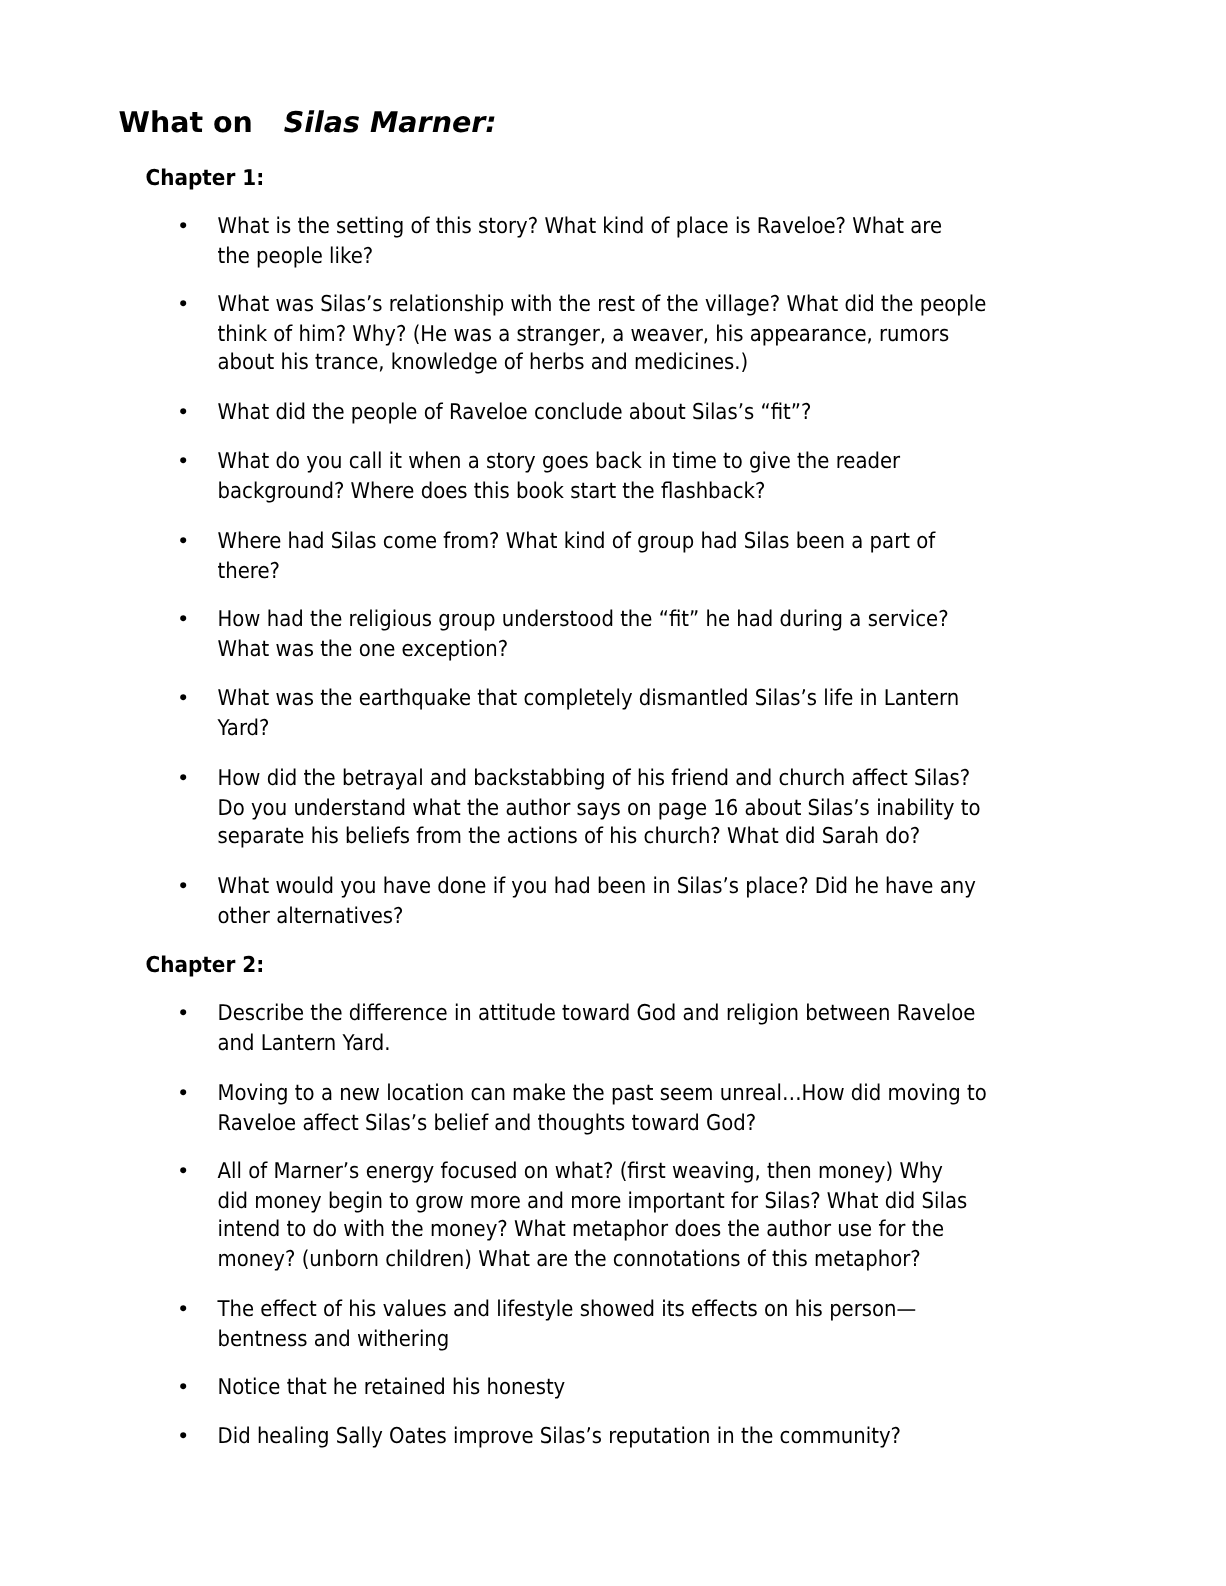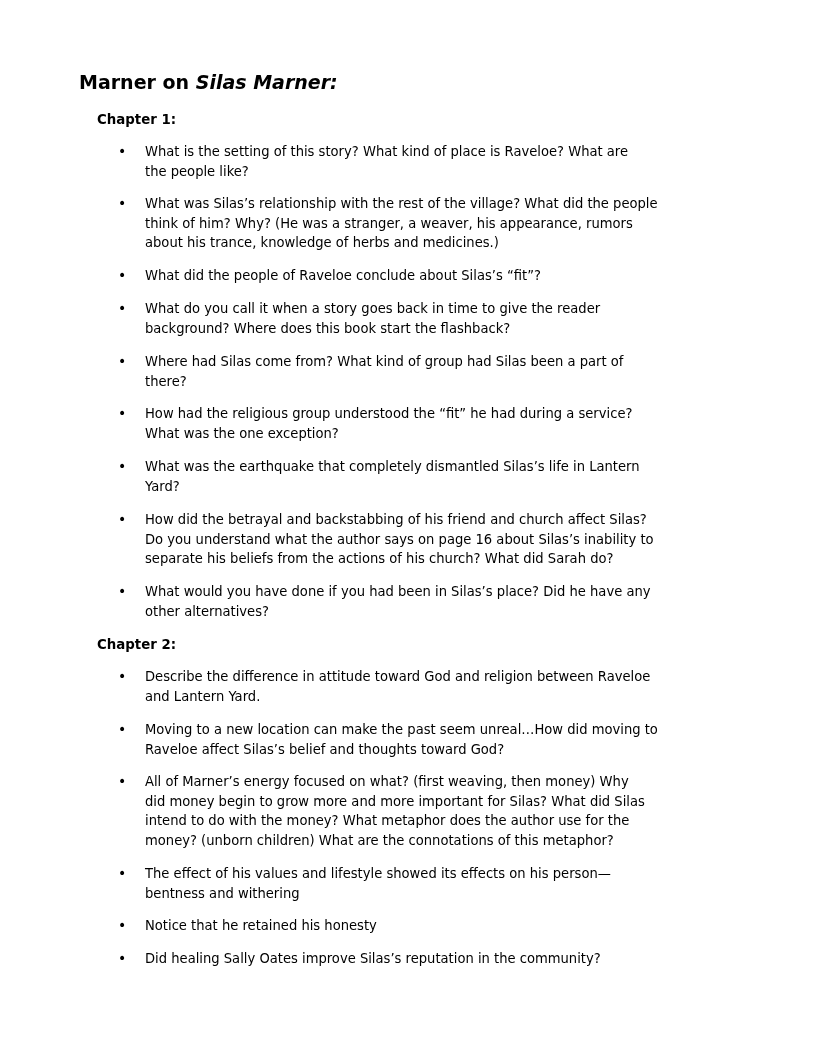--- a/index.html
+++ b/index.html
@@ -30,20 +30,21 @@
       font-family: "DejaVu Sans", sans-serif;
       font-weight: bold;
       font-size: 19px;
       line-height: 24px;
       letter-spacing: 0px;
       margin: 0;
       white-space: nowrap;
     }
     .title em {
       font-style: italic;
+      margin-left: 14px;
     }
     .chapter {
       position: absolute;
       left: 97px;
       margin: 0;
       font-family: "DejaVu Sans", sans-serif;
       font-weight: bold;
       font-size: 14.5px;
       line-height: 18px;
       transform: scaleX(0.92);
@@ -73,21 +74,21 @@
       transform: scaleX(0.905);
       transform-origin: left top;
       white-space: pre-line;
     }
   </style>
 </head>
 <body>
 
 <div class="page">
 
-  <h1 class="title"><span>Marner on </span><em>Silas Marner:</em></h1>
+  <h1 class="title"><span>What on </span><em>Silas Marner:</em></h1>
 
   <h2 class="chapter" style="top:110px;">Chapter 1:</h2>
 
   <div class="item" style="top:142px;">
     <span class="bullet">•</span>
     <span class="text">What is the setting of this story?  What kind of place is Raveloe?  What are
 the people like?</span>
   </div>
   <div class="item" style="top:194px;">
     <span class="bullet">•</span>

